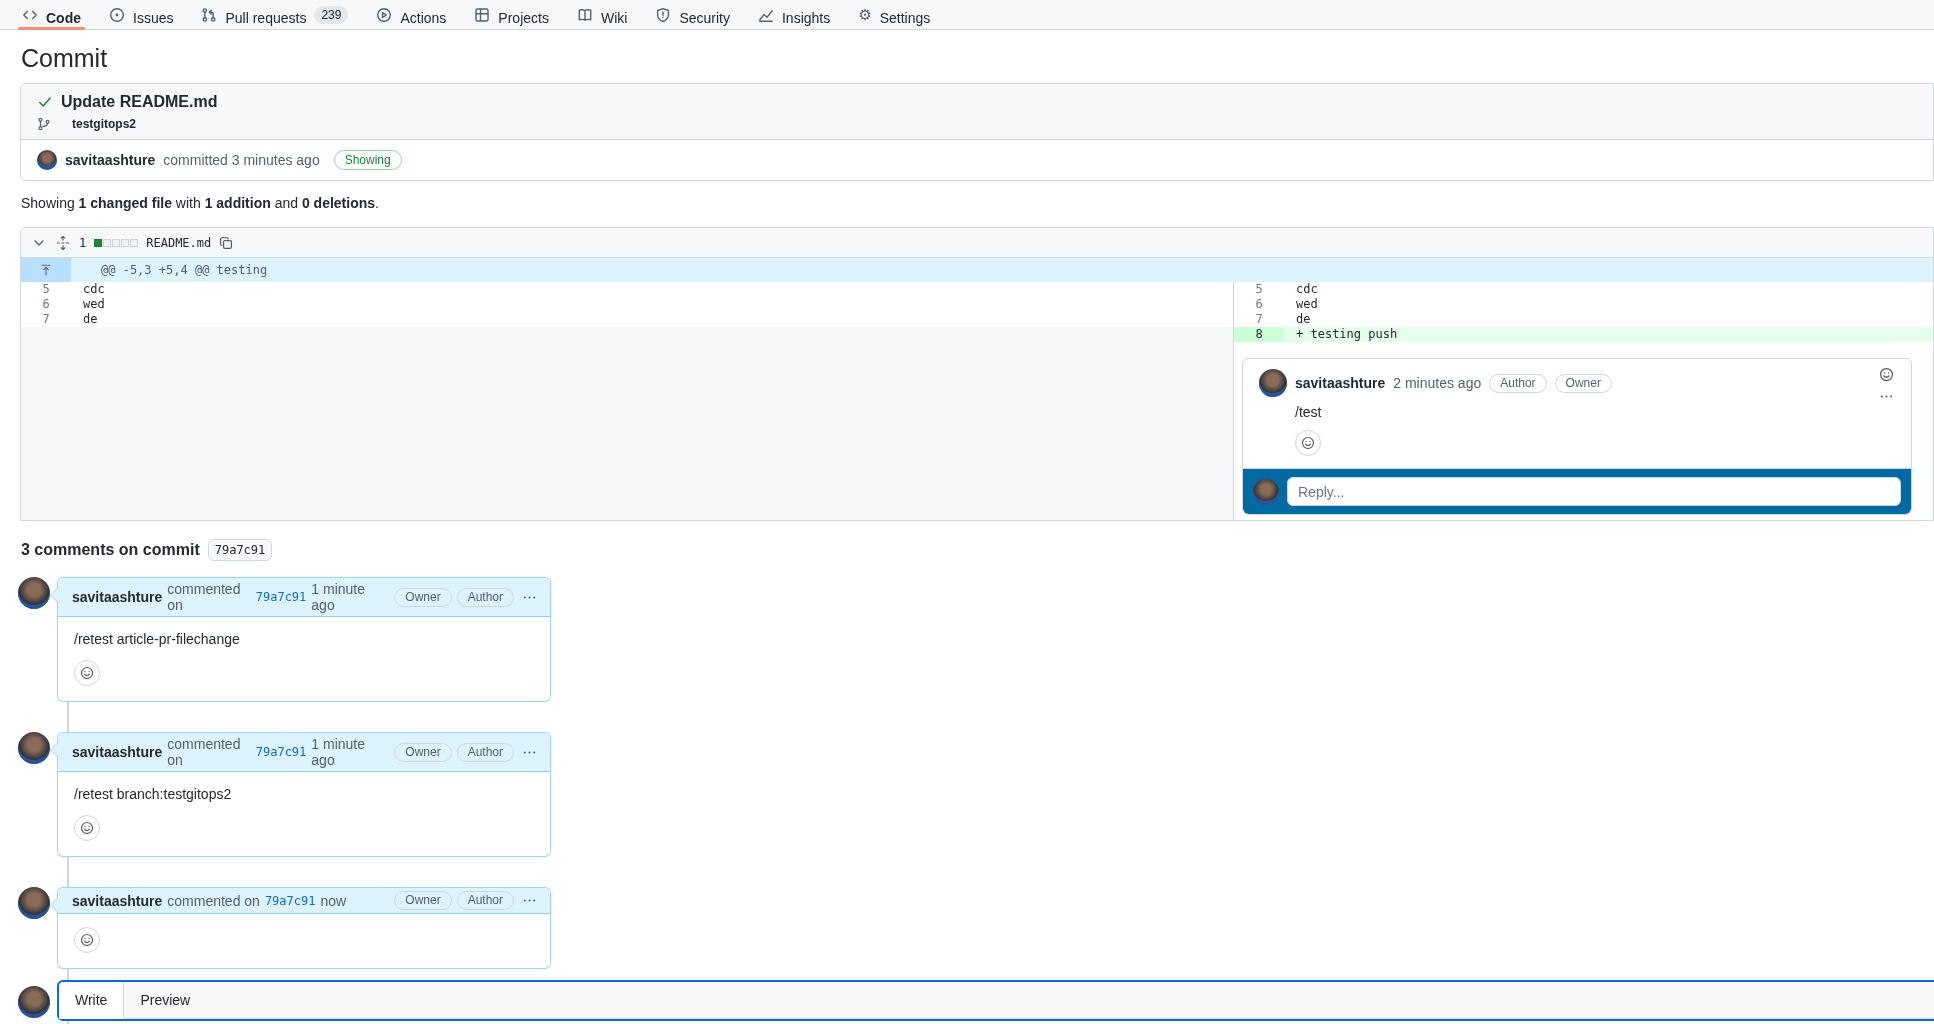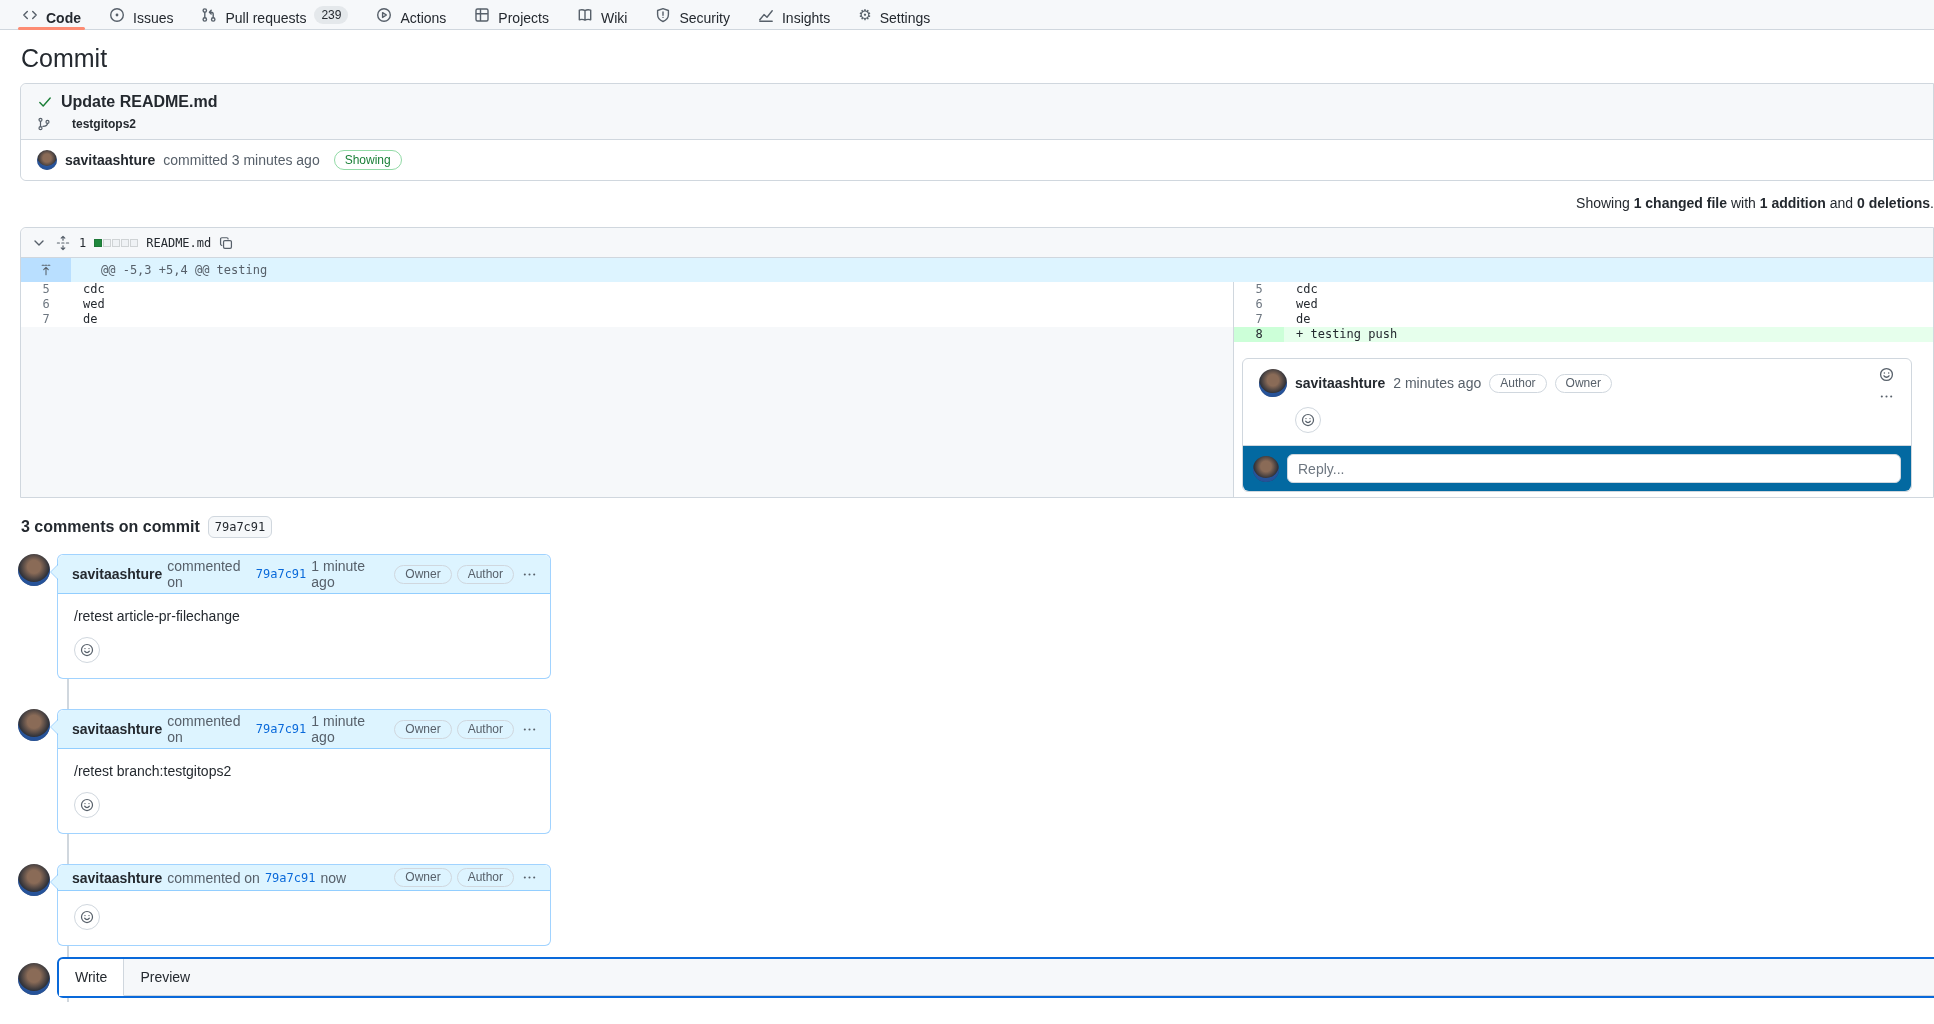--- a/index.html
+++ b/index.html
@@ -36,21 +36,21 @@
   .commit-meta { display:flex; align-items:center; gap:8px; padding:10px 16px; background:#fff; border-radius:0 0 0 6px; }
   .avatar { border-radius:50%; flex:none; cursor:pointer;
     background: radial-gradient(circle at 50% 40%, #8a6b57 0 26%, #33343a 58%, #26272c 100%);
     box-shadow: inset 0 -4px 0 rgba(31,111,235,.55); }
   .av20{width:20px;height:20px;} .av24{width:26px;height:26px;} .av28{width:28px;height:28px;} .av32{width:32px;height:32px;}
   .commit-meta .who { font-weight:700; cursor:pointer; }
   .commit-meta .did { color:#57606a; }
   .badge-verified { margin-left:6px; border:1px solid rgba(74,194,107,.6); color:#1a7f37;
     border-radius:999px; font-size:12px; padding:1px 10px; line-height:16px; cursor:pointer; }
 
-  .summary-line { margin:14px 0 16px 21px; color:#24292f;text-align:right; }
+  .summary-line { margin:14px 0 16px 21px; color:#24292f; }
   .summary-line b { font-weight:700; }
 
   
   .diff-box { margin-left:20px; width:1914px; border:1px solid #d0d7de; border-radius:6px 0 0 0; }
   .file-header { height:30px; background:#f6f8fa; border-bottom:1px solid #d0d7de; border-radius:6px 0 0 0;
     display:flex; align-items:center; gap:8px; padding:0 10px; }
   .chev-btn, .copy-btn, .expand-btn { display:flex; align-items:center; cursor:pointer; }
   .stat-count { font-size:12px; color:#24292f; }
   .diffstat { display:flex; gap:1px; }
   .diffstat span { width:8px; height:8px; display:block; border:1px solid rgba(27,31,36,.15); }
@@ -318,20 +318,21 @@
                 </svg>
             </span>
             <span class="kebab">
               <svg class="icon" style="width:15px;height:15px" viewBox="0 0 16 16">
                   <circle cx="3" cy="8" r="1.1" fill="#57606a" stroke="none"></circle>
                   <circle cx="8" cy="8" r="1.1" fill="#57606a" stroke="none"></circle>
                   <circle cx="13" cy="8" r="1.1" fill="#57606a" stroke="none"></circle>
                 </svg>
             </span>
           </div>
+          <div class="inline-body">/test</div>
           <div class="react-btn">
             <svg class="icon" style="width:14px;height:14px" viewBox="0 0 16 16">
                 <circle cx="8" cy="8" r="6.3"></circle>
                 <circle cx="5.7" cy="6.4" r=".8" fill="#57606a" stroke="none"></circle>
                 <circle cx="10.3" cy="6.4" r=".8" fill="#57606a" stroke="none"></circle>
                 <path d="M5.3 9.4c.7 1 1.6 1.5 2.7 1.5s2-.5 2.7-1.5"></path>
               </svg>
           </div>
         </div>
         <div class="inline-reply">

